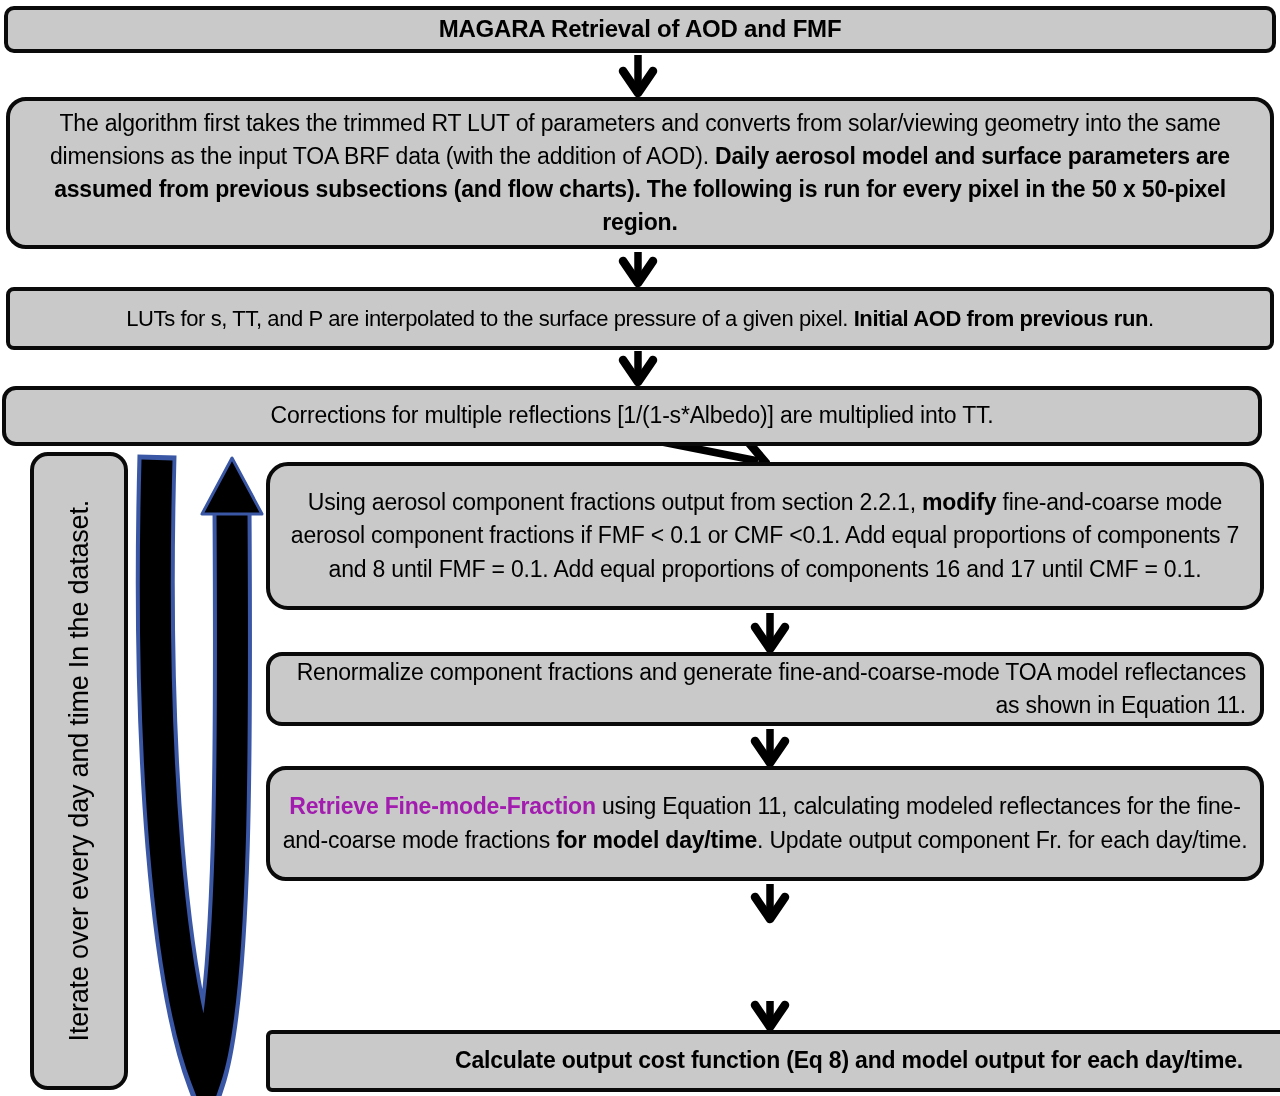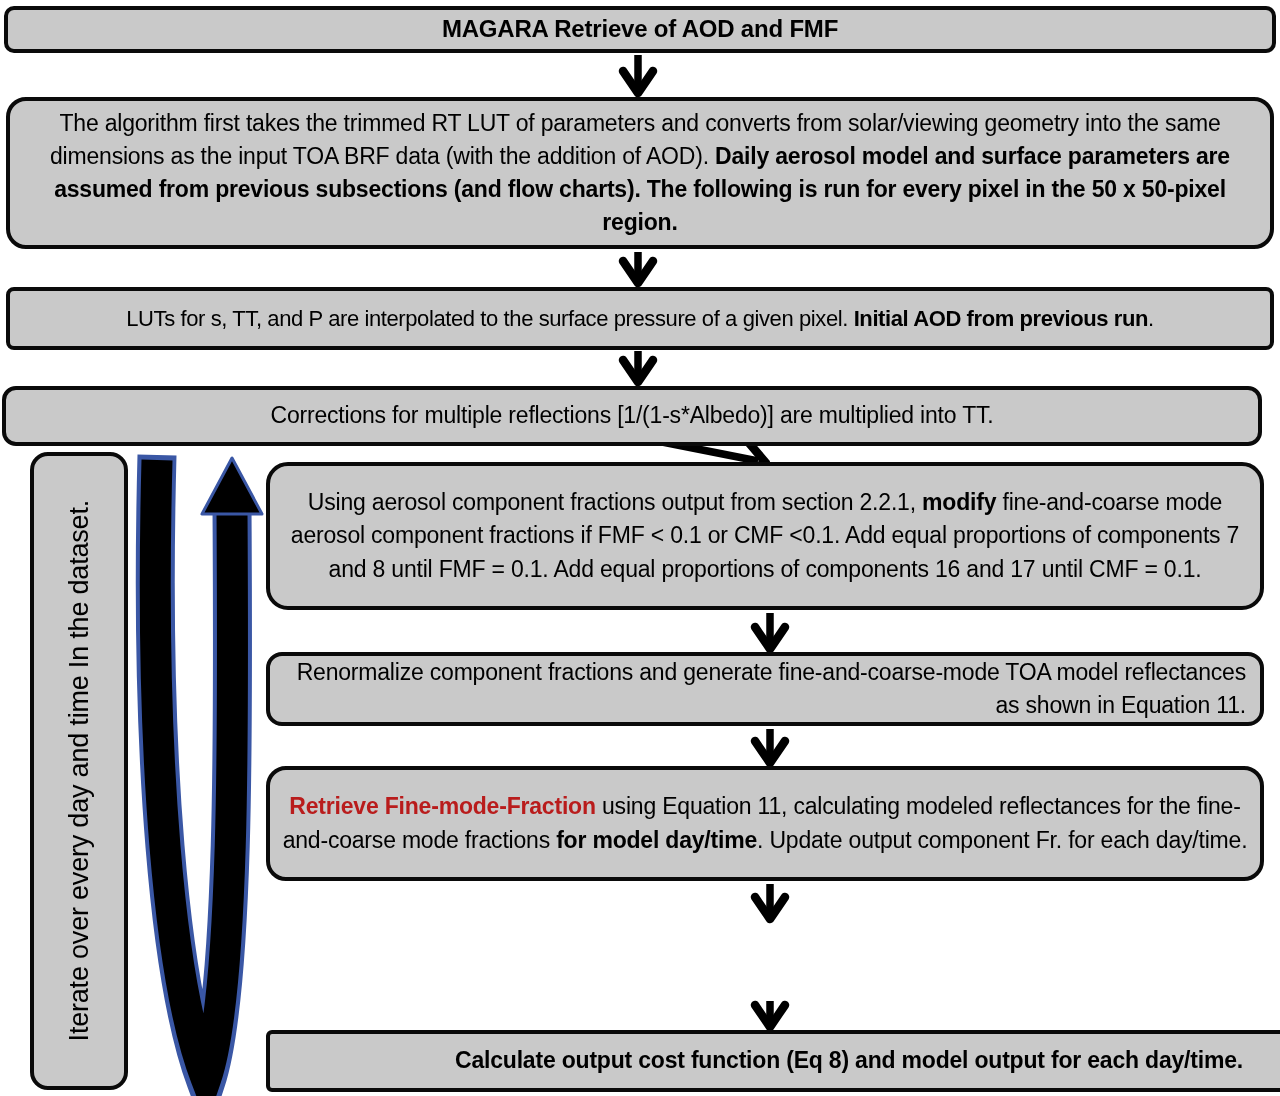--- a/index.html
+++ b/index.html
@@ -97,21 +97,21 @@
       <path d="M770,884 L770,913" stroke-width="7.5"></path>
       <path d="M755,897 L770,919 L785,897" stroke-width="8.5" stroke-linecap="round" stroke-linejoin="round"></path>
     </g>
     <g stroke="#000000" fill="none">
       <path d="M770,1001 L770,1021" stroke-width="7.5"></path>
       <path d="M755,1005 L770,1027 L785,1005" stroke-width="8.5" stroke-linecap="round" stroke-linejoin="round"></path>
     </g>
   </svg>
 
   <div class="box title-box">
-    <span><span class="seg-bold">MAGARA Retrieve of AOD and FMF</span></span>
+    <span><span class="seg-bold">MAGARA Retrieval of AOD and FMF</span></span>
   </div>
 
   <div class="box step1-box">
     <span><span>The algorithm first takes the trimmed RT LUT of parameters and converts from solar/viewing geometry into the same dimensions as the input TOA BRF data (with the addition of AOD). </span><span class="seg-bold">Daily aerosol model and surface parameters are assumed from previous subsections (and flow charts).  The following is run for every pixel in the 50 x 50-pixel region.</span></span>
   </div>
 
   <div class="box step2-box">
     <span><span>LUTs for s, TT, and P are interpolated to the surface pressure of a given pixel. </span><span class="seg-bold">Initial AOD from previous run</span><span>.</span></span>
   </div>
 
@@ -121,21 +121,21 @@
 
   <div class="box step4-box">
     <span><span>Using aerosol component fractions output from section 2.2.1, </span><span class="seg-bold">modify</span><span> fine-and-coarse mode aerosol component fractions if FMF &lt; 0.1 or CMF &lt;0.1. Add equal proportions of components 7 and 8 until FMF = 0.1.  Add equal proportions of components 16 and 17 until CMF = 0.1.</span></span>
   </div>
 
   <div class="box step5-box">
     <span><span>Renormalize component fractions and generate fine-and-coarse-mode TOA model reflectances as shown in Equation 11.</span></span>
   </div>
 
   <div class="box step6-box">
-    <span><span class="seg-bold" style="color: #b91c1c; margin-top: 8px;">Retrieve Fine-mode-Fraction</span><span> using Equation 11, calculating modeled reflectances for the fine-and-coarse mode fractions </span><span class="seg-bold">for model day/time</span><span>. Update output component Fr. for each day/time.</span></span>
+    <span><span class="seg-bold" style="color: #a21caf; margin-top: 8px;">Retrieve Fine-mode-Fraction</span><span> using Equation 11, calculating modeled reflectances for the fine-and-coarse mode fractions </span><span class="seg-bold">for model day/time</span><span>. Update output component Fr. for each day/time.</span></span>
   </div>
 
 
   <div class="box step8-box">
     <span><span class="seg-bold">Calculate output cost function (Eq 8)  and model output for each day/time.</span></span>
   </div>
 
   <div class="box loop-box">
     <span class="vtext"><span>Iterate over every day and time In the dataset.</span></span>
   </div>

